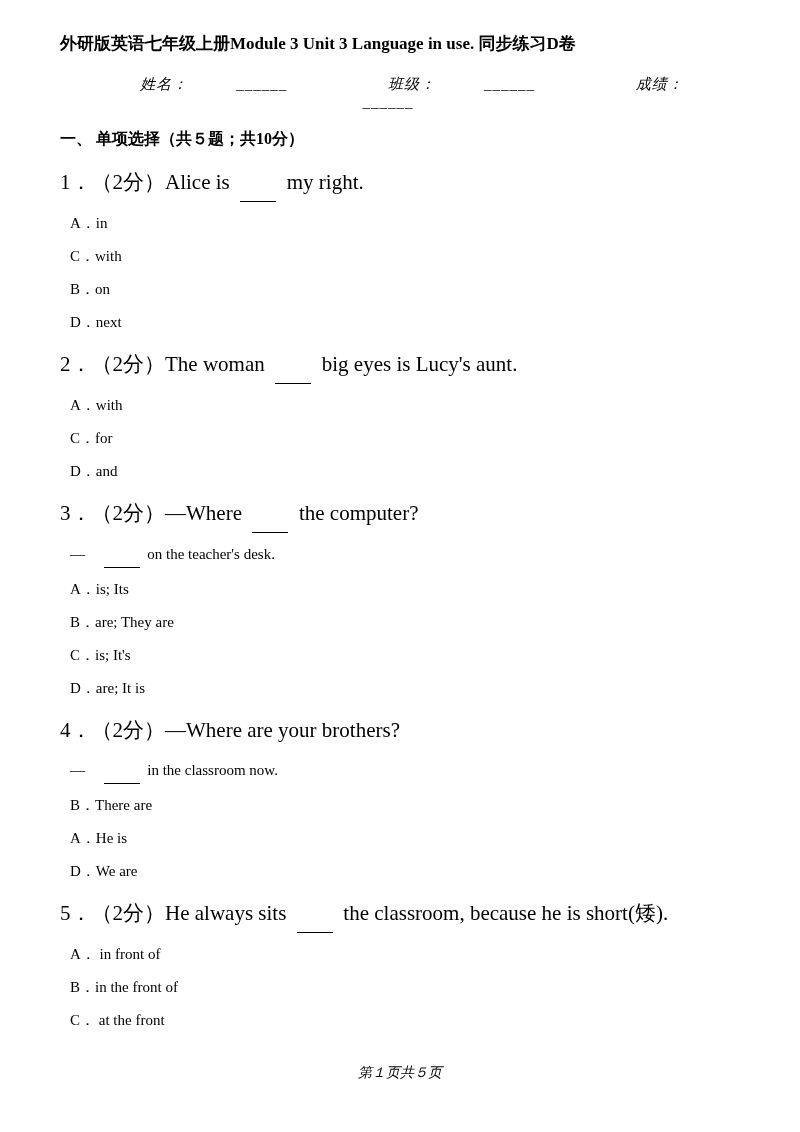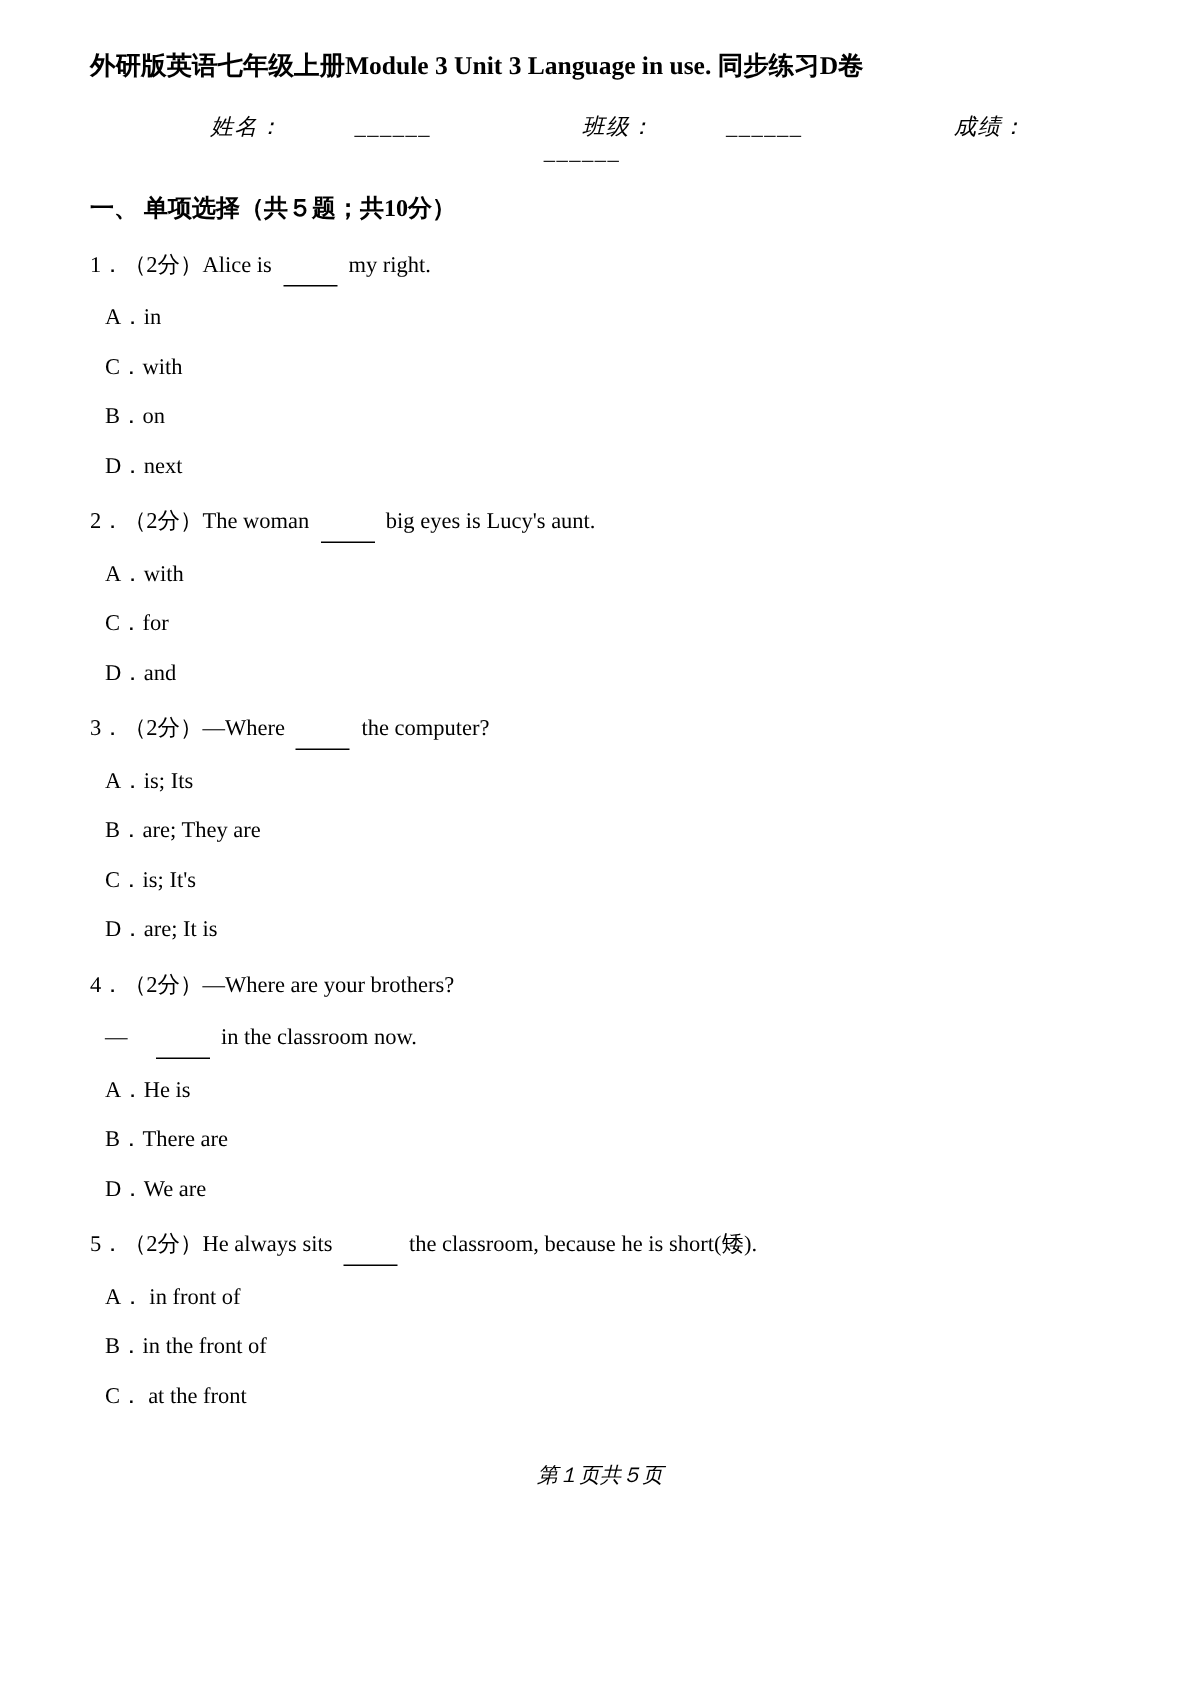--- a/index.html
+++ b/index.html
@@ -37,21 +37,21 @@
       font-size: 16px;
       font-weight: bold;
       margin-bottom: 14px;
     }
     .question-block {
       margin-bottom: 10px;
     }
     .question-text {
       margin-bottom: 8px;
       line-height: 1.8;
-      font-size: 15px;
+      font-size: 21px;
     }
     .option {
       margin-bottom: 6px;
       margin-left: 10px;
       line-height: 1.8;
       font-size: 15px;
     }
     .blank {
       display: inline-block;
       width: 36px;
@@ -100,35 +100,38 @@
   </div>
   <div class="option">A．with</div>
   <div class="option">C．for</div>
   <div class="option">D．and</div>
 </div>
 
 <div class="question-block">
   <div class="question-text">
     3．（2分）—Where &nbsp;<span class="blank"></span>&nbsp; the computer?
   </div>
+  <div class="dash-answer">
+    — &nbsp;&nbsp;&nbsp;&nbsp;<span class="blank"></span>&nbsp; on the teacher's desk.
+  </div>
   <div class="option">A．is; Its</div>
   <div class="option">B．are; They are</div>
   <div class="option">C．is; It's</div>
   <div class="option">D．are; It is</div>
 </div>
 
 <div class="question-block">
   <div class="question-text">
     4．（2分）—Where are your brothers?
   </div>
   <div class="dash-answer">
     — &nbsp;&nbsp;&nbsp;&nbsp;<span class="blank"></span>&nbsp; in the classroom now.
   </div>
+  <div class="option">B．There are</div>
   <div class="option">A．He is</div>
-  <div class="option">B．There are</div>
   <div class="option">D．We are</div>
 </div>
 
 <div class="question-block">
   <div class="question-text">
     5．（2分）He always sits &nbsp;<span class="blank"></span>&nbsp; the classroom, because he is short(矮).
   </div>
   <div class="option">A．&nbsp;in front of</div>
   <div class="option">B．in the front of</div>
   <div class="option">C．&nbsp;at the front</div>

